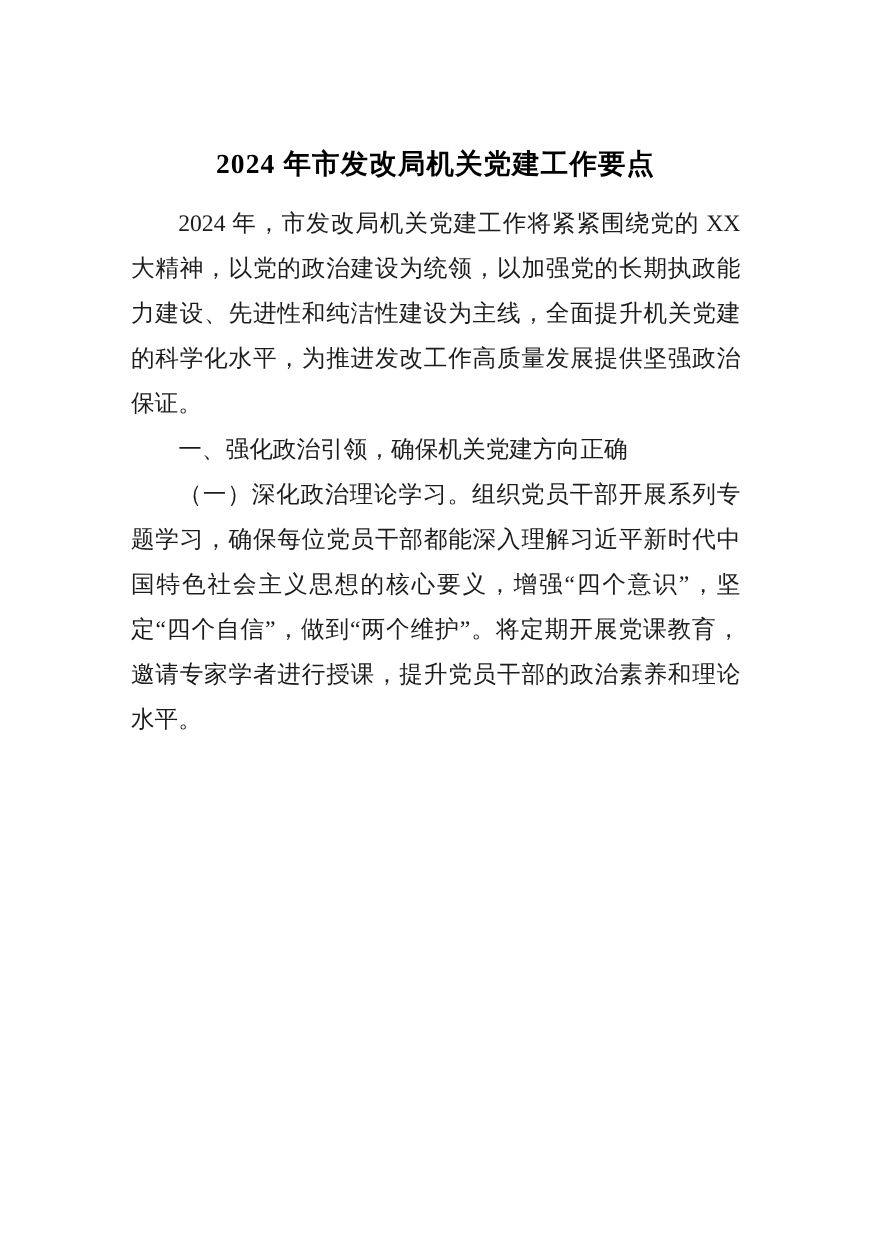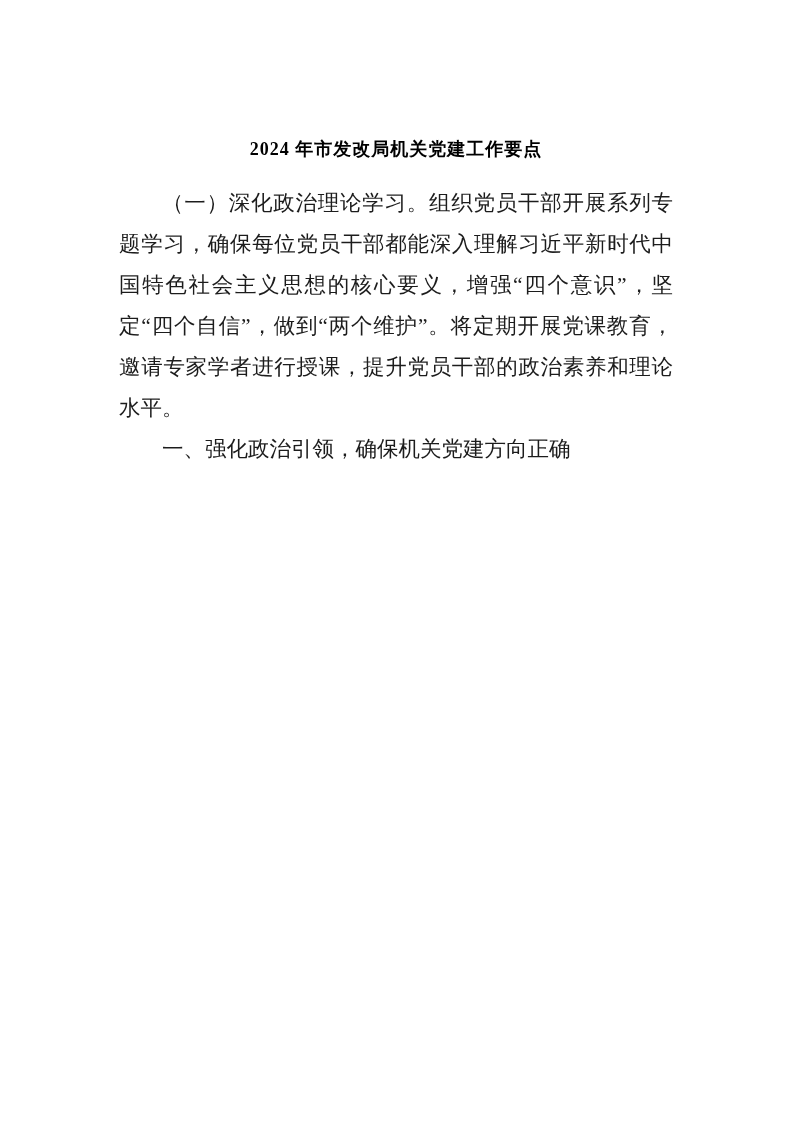--- a/index.html
+++ b/index.html
@@ -12,21 +12,21 @@
     width: 793px;
     height: 1122px;
     background: #ffffff;
     overflow: hidden;
     box-sizing: border-box;
     padding: 129px 120px 0 119px;
     font-family: "Liberation Serif", "DejaVu Serif", serif;
   }
   .doc-title {
     margin: 0 0 13px 0;
-    font-size: 18px;
+    font-size: 25px;
     line-height: 41px;
     font-weight: 700;
     text-align: center;
     color: #000000;
     letter-spacing: 1px;
     white-space: nowrap;
   }
   .para {
     margin: 0;
     font-size: 21.5px;
@@ -42,20 +42,21 @@
     font-weight: 400; 
   }
 </style>
 </head>
 <body>
 
 <div class="page">
 
   <h1 class="doc-title">2024 年市发改局机关党建工作要点</h1>
 
+  <p class="para">2024 年，市发改局机关党建工作将紧紧围绕党的 XX 大精神，以党的政治建设为统领，以加强党的长期执政能力建设、先进性和纯洁性建设为主线，全面提升机关党建的科学化水平，为推进发改工作高质量发展提供坚强政治保证。</p>
+
+  <p class="para section-heading">一、强化政治引领，确保机关党建方向正确</p>
 
   <p class="para">（一）深化政治理论学习。组织党员干部开展系列专题学习，确保每位党员干部都能深入理解习近平新时代中国特色社会主义思想的核心要义，增强“四个意识”，坚定“四个自信”，做到“两个维护”。将定期开展党课教育，邀请专家学者进行授课，提升党员干部的政治素养和理论水平。</p>
-
-  <p class="para section-heading">一、强化政治引领，确保机关党建方向正确</p>
 
 
 
 </div>
 
 </body></html>

